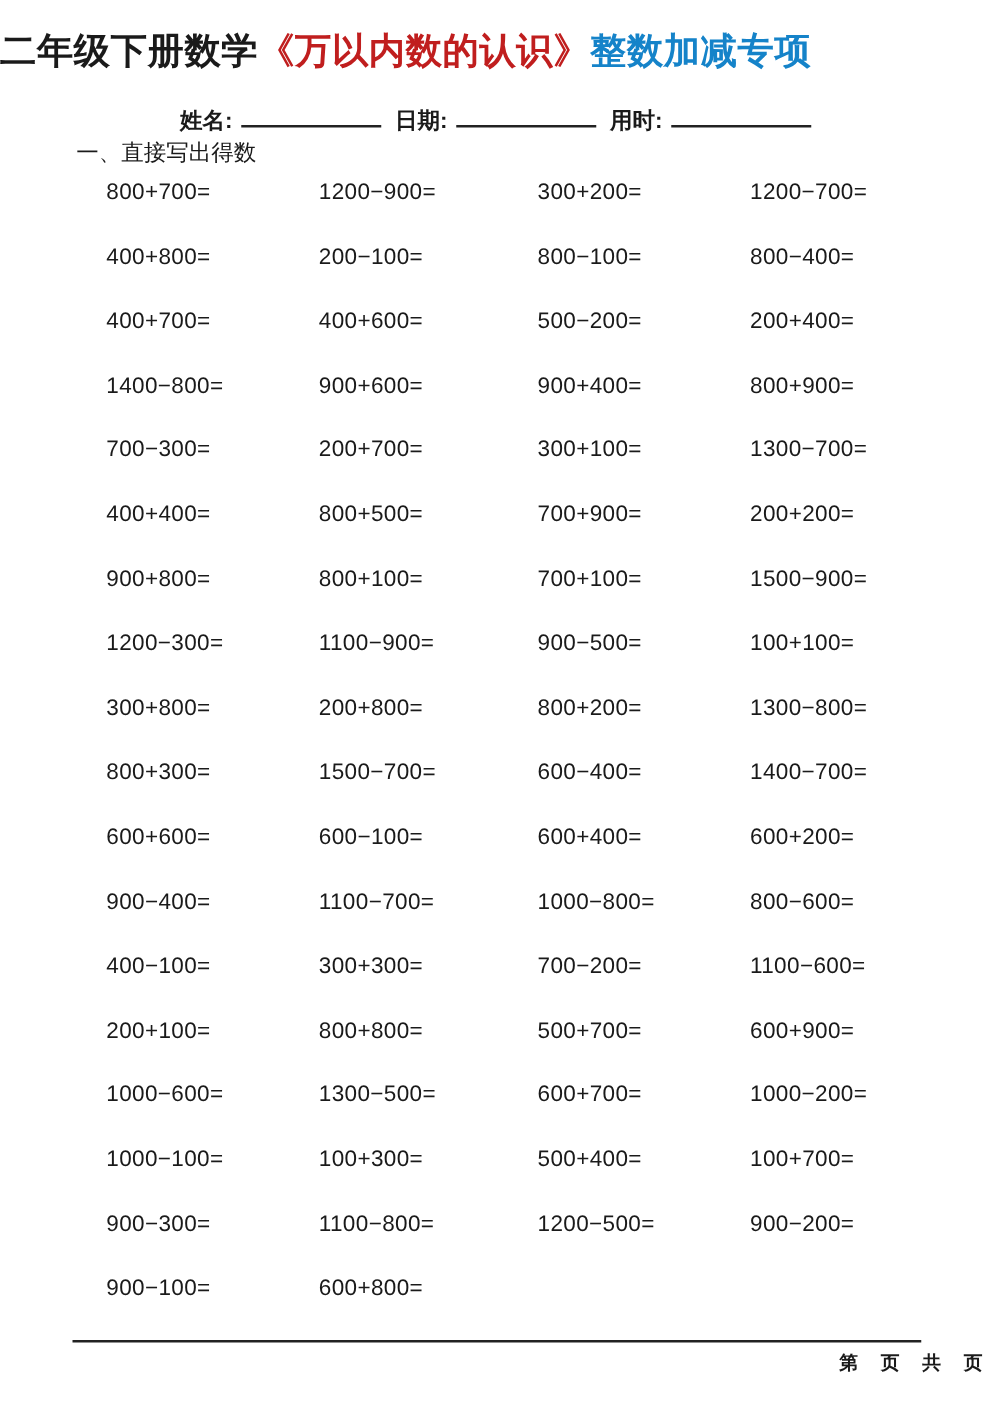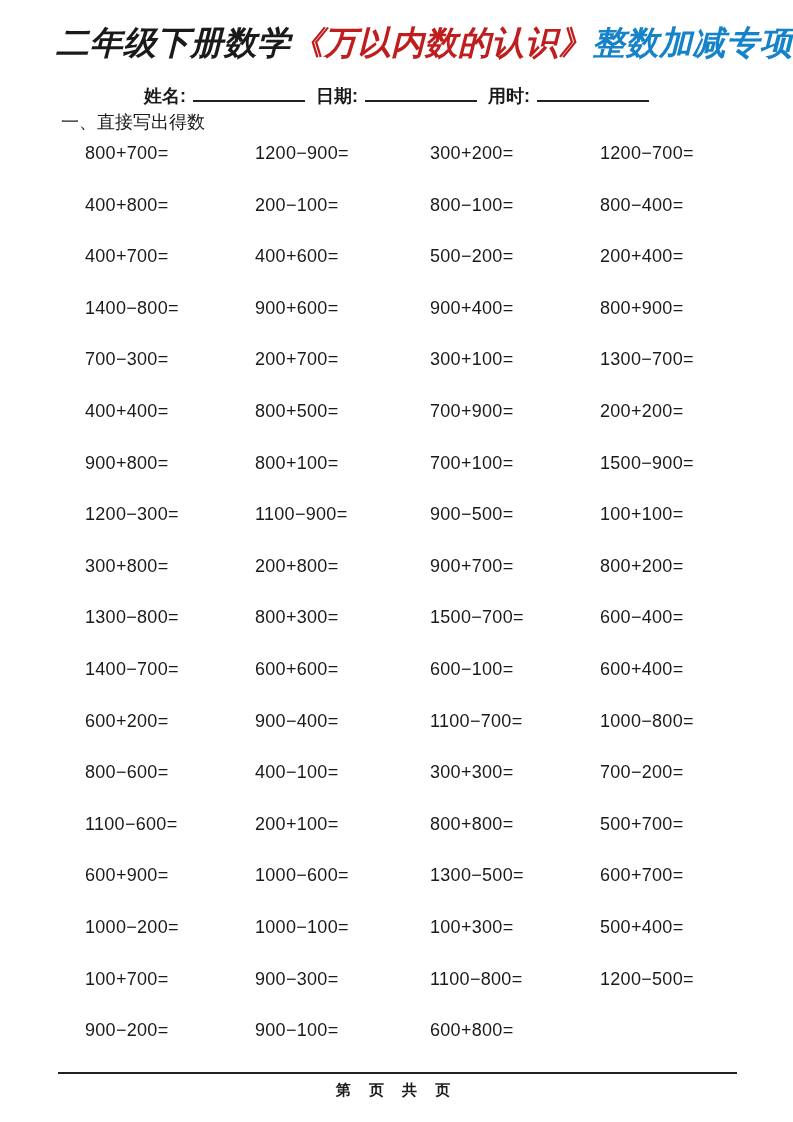--- a/index.html
+++ b/index.html
@@ -6,23 +6,23 @@
   .page {
     position:relative;
     width:793px; height:1122px;
     background:#ffffff;
     font-family:"Liberation Sans","DejaVu Sans",sans-serif;
     color:#1a1a1a;
     overflow:hidden;
   }
   .title {
     position:absolute; top:21px; left:0; width:100%;
-    text-align:right;
-    font-size:33px; font-weight:bold;
-    letter-spacing:0.5px; white-space:nowrap;font-style:italic;
+    text-align:left;
+    font-size:29px; font-weight:bold;
+    letter-spacing:0.5px; white-space:nowrap;
   }
   .info-row {
     position:absolute; top:84px; left:0; width:100%;
     text-align:center; font-size:18px; font-weight:600;
     white-space:nowrap;
   }
   .info-group { display:inline-block; margin:0 3px; }
   .blank-line {
     display:inline-block; width:112px; height:16px;
     border-bottom:2px solid #222222;
@@ -41,21 +41,21 @@
   .cell {
     font-size:18px; line-height:21px; white-space:nowrap;
     letter-spacing:0.3px;
   }
   .footer-line {
     position:absolute; top:1072px; left:58px; width:679px;
     border-top:2px solid #222222;
   }
   .footer-text {
     position:absolute; top:1081px; left:0; width:100%;
-    text-align:center; font-size:15px; font-weight:600;
+    text-align:right; font-size:15px; font-weight:600;
     letter-spacing:7px;
   }
 </style>
 </head>
 <body>
 
 <div class="page">
 
   <div class="title">
     <span>二年级下册数学</span><span style="color: rgb(192, 30, 30);">《万以内数的认识》</span><span style="color: rgb(21, 131, 201);">整数加减专项</span>
@@ -103,21 +103,20 @@
       <div class="cell">900+800=</div>
       <div class="cell">800+100=</div>
       <div class="cell">700+100=</div>
       <div class="cell">1500−900=</div>
       <div class="cell">1200−300=</div>
       <div class="cell">1100−900=</div>
       <div class="cell">900−500=</div>
       <div class="cell">100+100=</div>
       <div class="cell">300+800=</div>
       <div class="cell">200+800=</div>
-      <div class="cell">900+700=</div>
       <div class="cell">800+200=</div>
       <div class="cell">1300−800=</div>
       <div class="cell">800+300=</div>
       <div class="cell">1500−700=</div>
       <div class="cell">600−400=</div>
       <div class="cell">1400−700=</div>
       <div class="cell">600+600=</div>
       <div class="cell">600−100=</div>
       <div class="cell">600+400=</div>
       <div class="cell">600+200=</div>

